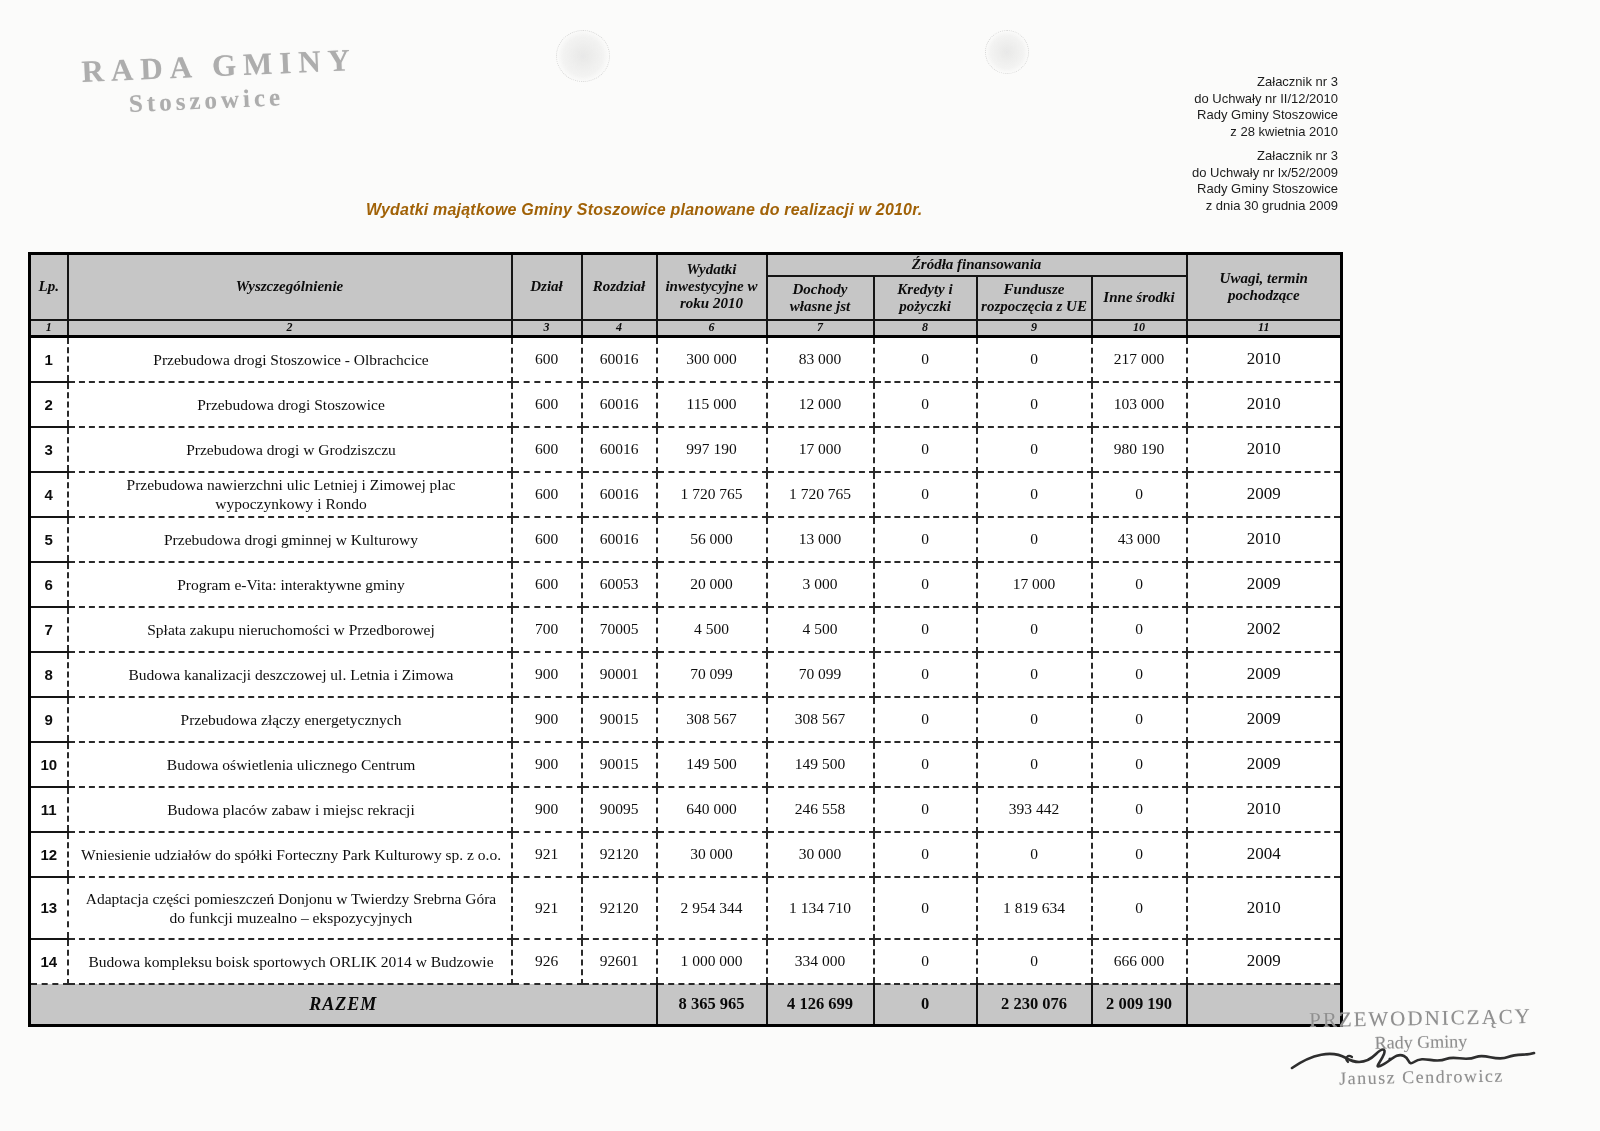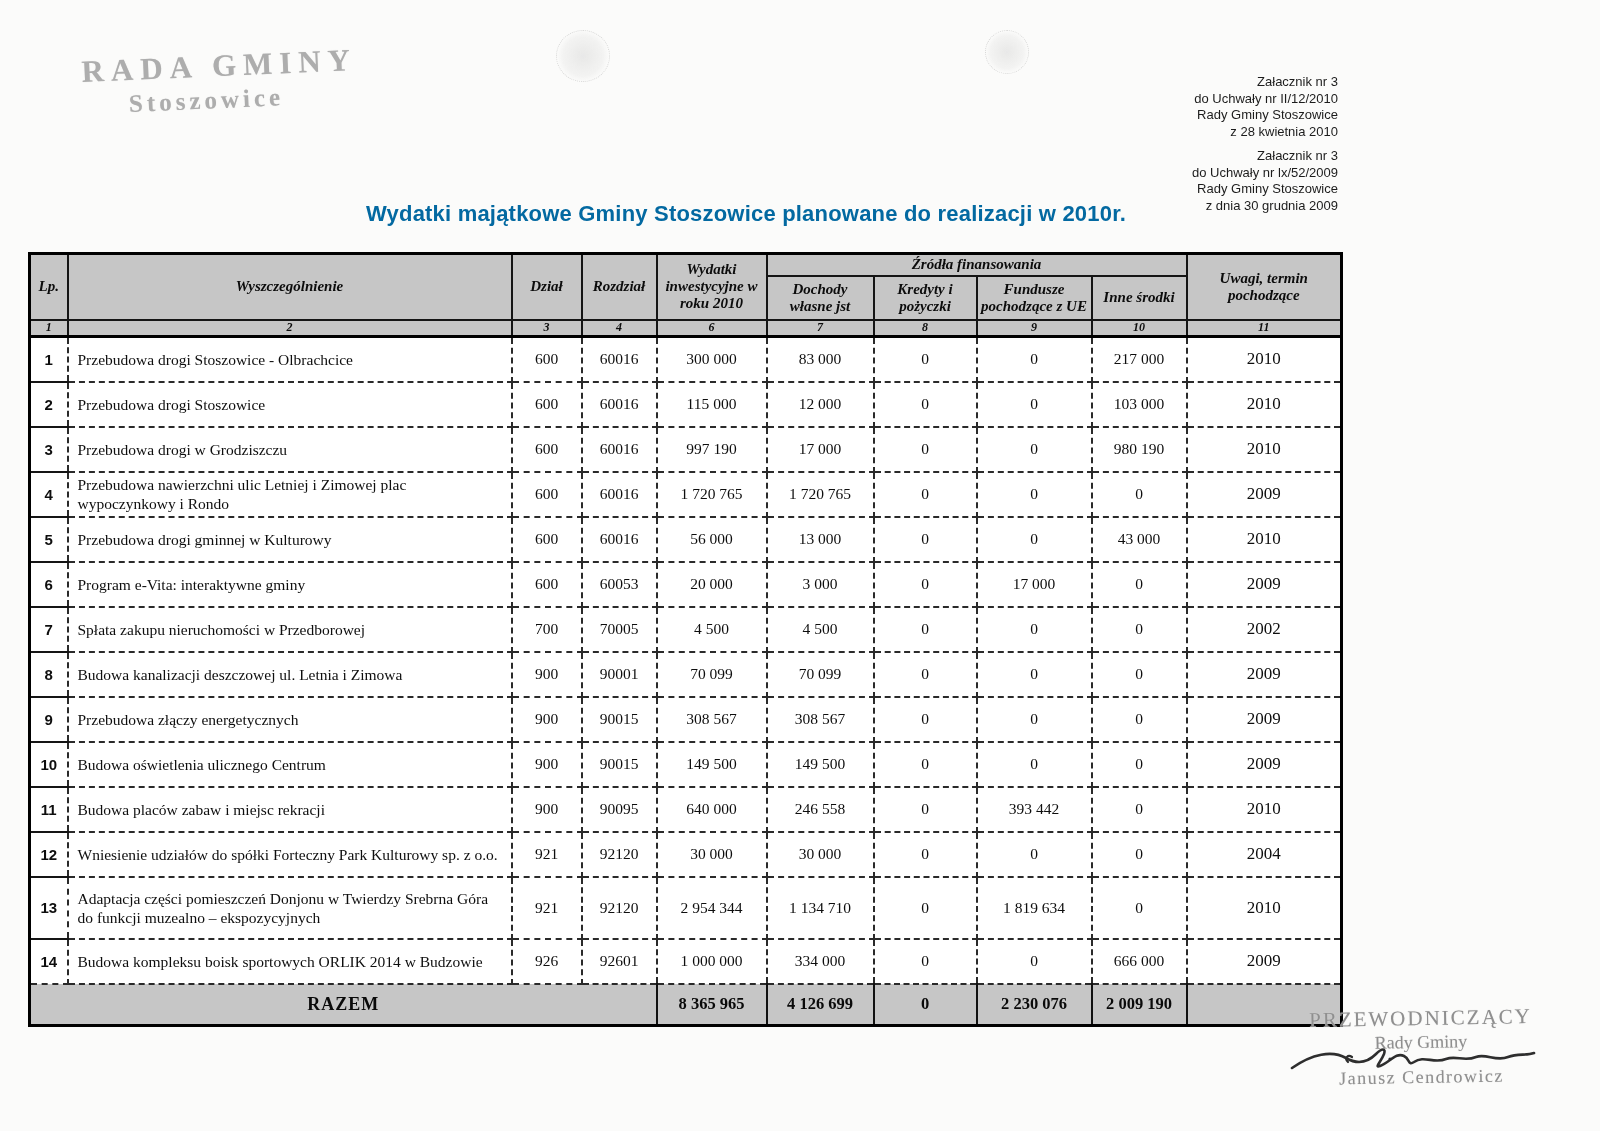--- a/index.html
+++ b/index.html
@@ -33,21 +33,21 @@
   .smudge.s2 { left:985px; top:30px; width:42px; height:42px; }
 
   
   .note { position:absolute; right:262px; text-align:right; font-size:13px; line-height:16.5px; color:#1c1c1c; }
   .note.n1 { top:74px; }
   .note.n2 { top:148px; }
 
   
   .doc-title {
     position:absolute; left:366px; top:201px;
-    font-size:22px; font-weight:bold; letter-spacing:.2px; color:#0369a1;
+    font-size:16px; font-weight:bold; letter-spacing:.2px; color:#a16207;font-style:italic;
   }
 
   
   table.main {
     position:absolute; left:28px; top:252px;
     width:1312px; border-collapse:collapse; table-layout:fixed;
     border:3px solid #000;
     background:#fff;
   }
   th {
@@ -74,32 +74,32 @@
     background:#fff;
   }
   tbody tr { height:45px; }
   tbody tr.tall { height:62px; }
   tbody td.c-lp {
     font-family:"Liberation Sans", sans-serif;
     font-weight:bold; font-size:15px;
     border-top:2px solid #151515;
     border-left:none;
   }
-  tbody td.c-name { text-align:left; padding-left:9px; padding-right:6px; line-height:19px; }
+  tbody td.c-name { text-align:center; padding-left:9px; padding-right:6px; line-height:19px; }
   tbody td.c-year { font-size:17px; }
 
   tfoot td {
     background:#c6c6c6;
     border:2px solid #111;
     border-top:2px dashed #222;
     font-family:"Liberation Serif", serif;
     font-weight:bold; text-align:center; color:#0a0a0a;
   }
   tfoot tr { height:42px; }
-  tfoot td.f-label { font-size:18px; letter-spacing:1px; }
+  tfoot td.f-label { font-style:italic; font-size:18px; letter-spacing:1px; }
   tfoot td.f-val { font-size:16.5px; }
 
   
   .stamp-chairman {
     position:absolute; left:1306px; top:1006px;
     font-family:"Liberation Serif", serif;
     color:#8f8f8f; text-shadow:0 0 1px #d4d4d4;
     transform:rotate(-1deg);
     z-index:3; width:230px; text-align:center;
   }
@@ -153,21 +153,21 @@
       <th rowspan="2">Wyszczególnienie</th>
       <th rowspan="2">Dział</th>
       <th rowspan="2">Rozdział</th>
       <th rowspan="2">Wydatki inwestycyjne w roku 2010</th>
       <th colspan="4" class="th-zrodla">Źródła finansowania</th>
       <th rowspan="2">Uwagi, termin pochodzące</th>
     </tr>
     <tr class="hdr-main">
       <th>Dochody własne jst</th>
       <th>Kredyty i pożyczki</th>
-      <th>Fundusze pochodzące z UE</th>
+      <th>Fundusze rozpoczęcia z UE</th>
       <th>Inne środki</th>
     </tr>
     <tr class="hdr-num">
       <th>1</th>
       <th>2</th>
       <th>3</th>
       <th>4</th>
       <th>6</th>
       <th>7</th>
       <th>8</th>

